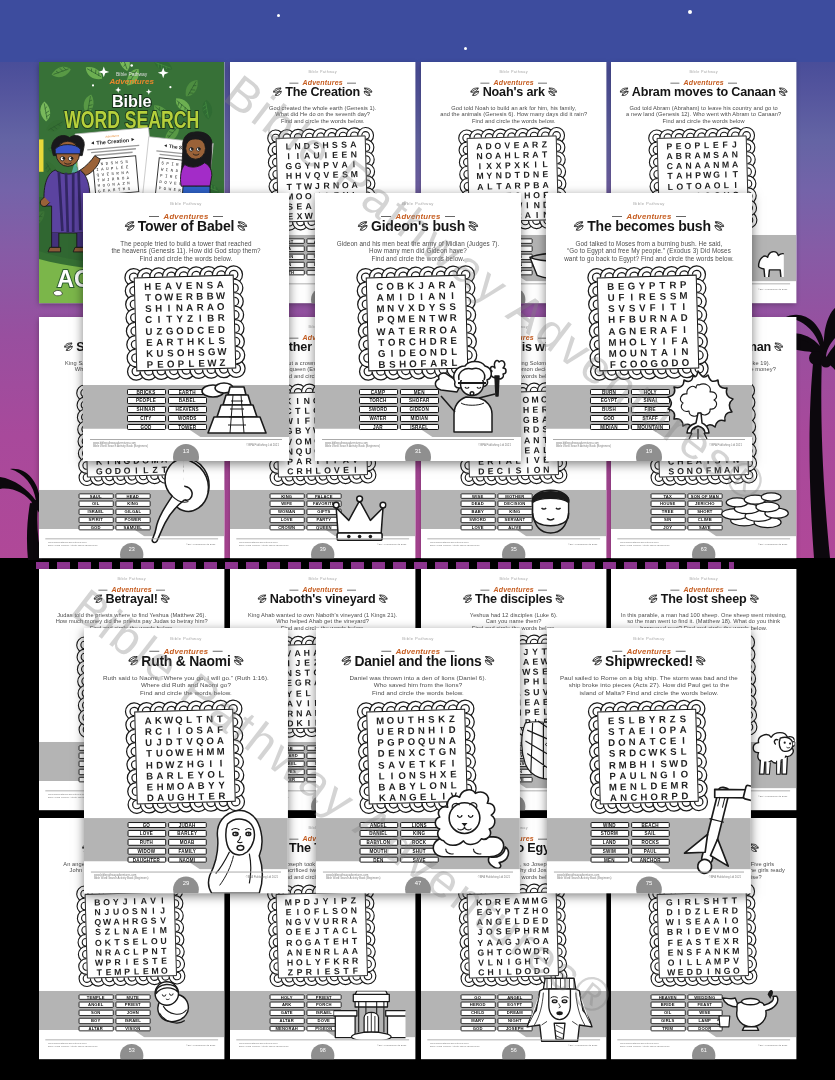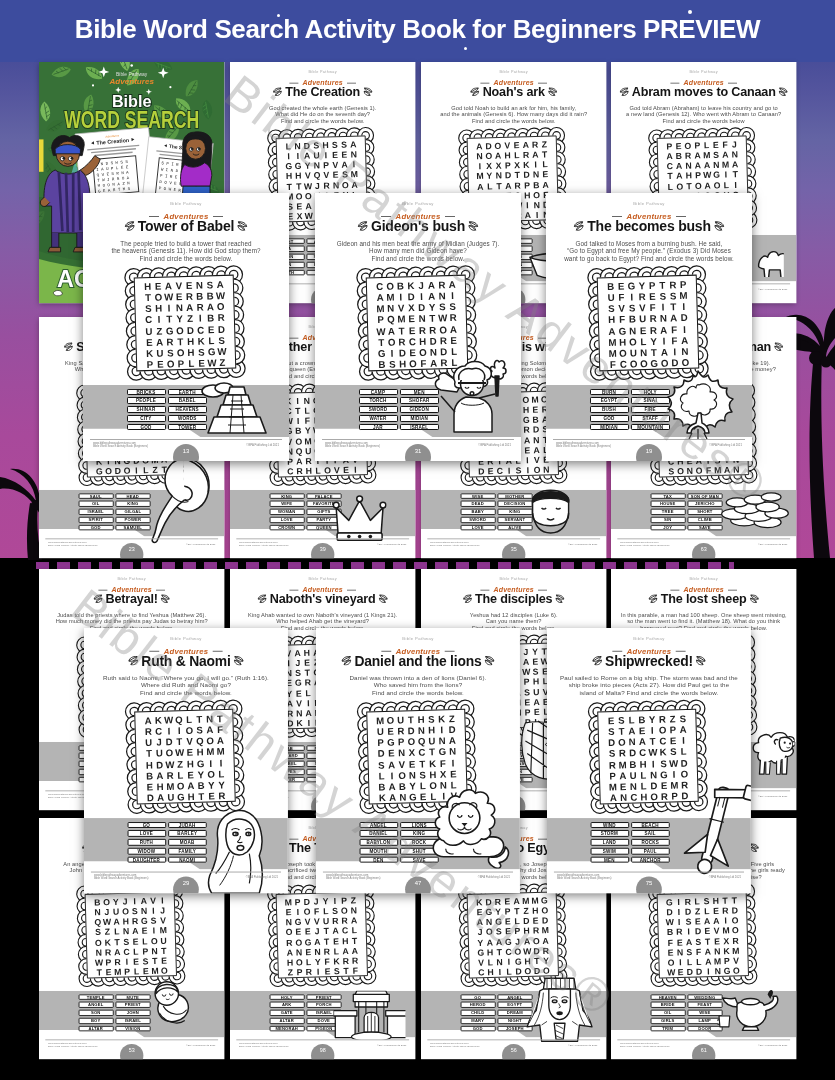--- a/index.html
+++ b/index.html
@@ -59,21 +59,20 @@
 <g fill="#0c080d">
 <path d="M52 66 C46 120 46 190 52 270 L68 270 C60 190 58 122 60 68 Z"></path>
 <path d="M54 70 C44 56 28 50 14 54 C24 40 46 44 58 58 C52 40 38 30 22 30 C40 20 58 34 62 54 C62 34 70 22 73 20 L73 50 C68 56 64 62 64 70 C68 62 73 58 73 56 L73 82 C68 76 62 72 56 72 Z"></path>
 <path d="M54 60 C40 48 22 46 8 52 C20 60 40 64 54 64 Z"></path>
 <circle cx="54" cy="70" r="7"></circle>
       <circle cx="64" cy="74" r="5.6"></circle>
 </g>
   </svg>
 
 <div class="hdr">
-    <div class="t">Bible Word Search Activity Book for Beginners PREVIEW</div>
     <div style="position:absolute;left:277px;top:14px;width:3px;height:3px;background:#fff;border-radius:50%"></div>
     <div style="position:absolute;left:464px;top:47px;width:3px;height:3px;background:#fff;border-radius:50%"></div>
     <div style="position:absolute;left:688px;top:10px;width:4px;height:4px;background:#fff;border-radius:50%"></div>
   </div>
 <svg width="0" height="0" style="position:absolute">
     <defs>
       <g id="scal" fill="#fff" stroke="#1a1a1a" stroke-width="1.25">
         <circle cx="11.0" cy="11.0" r="8.8"></circle>
         <circle cx="11.0" cy="11.0" r="4.2"></circle>
         <circle cx="11.0" cy="105.0" r="8.8"></circle>

